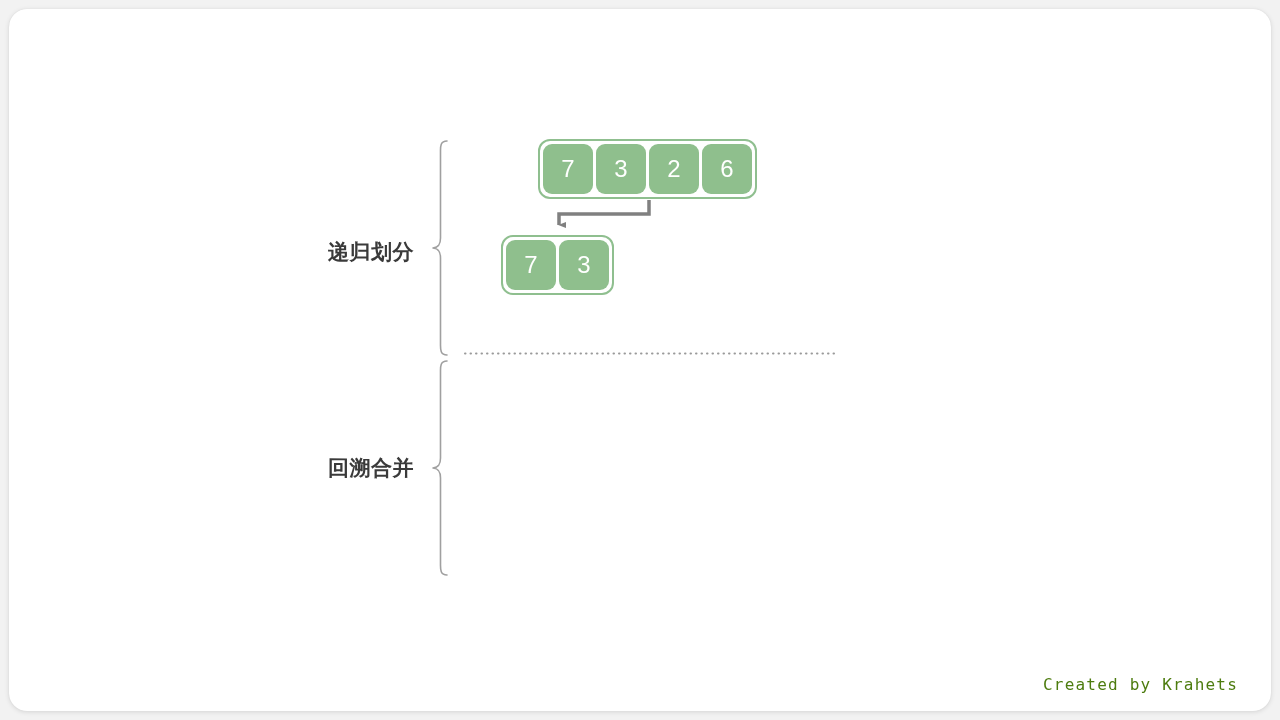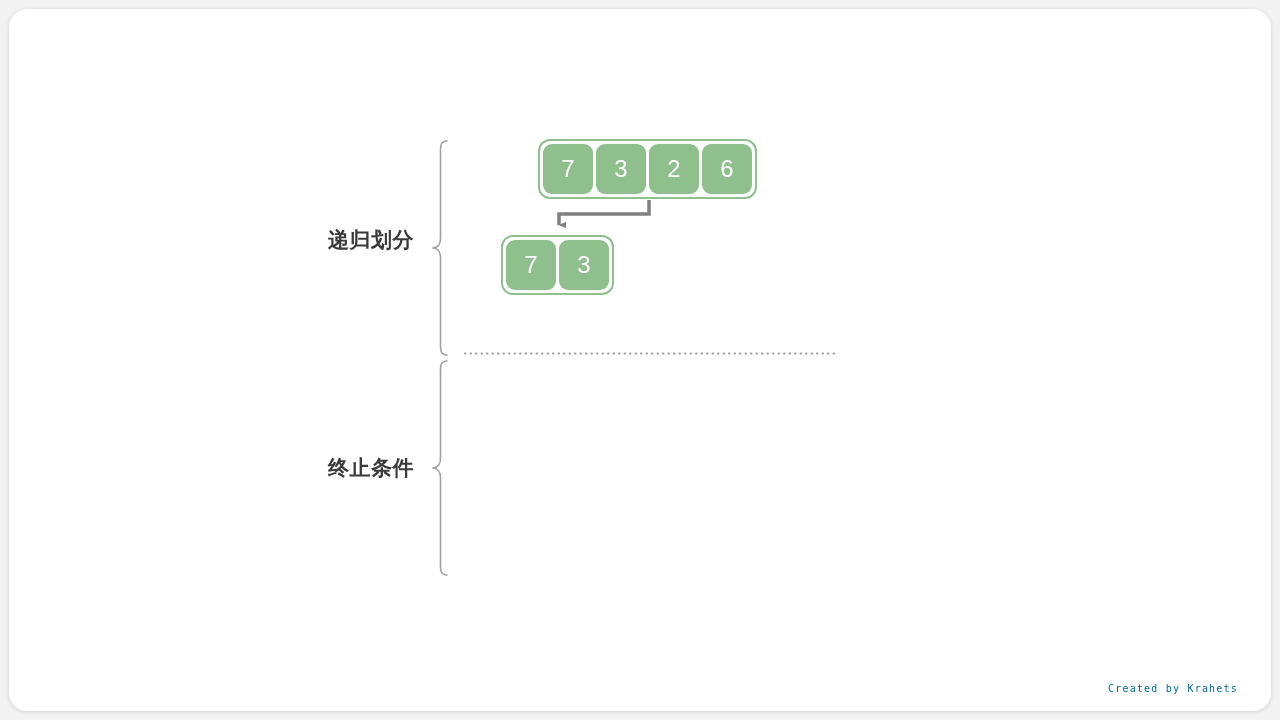--- a/index.html
+++ b/index.html
@@ -38,21 +38,21 @@
   .group-label {
     position: absolute;
     font-size: 21px;
     font-weight: bold;
     color: #3a3a3a;
     letter-spacing: 0.5px;
     white-space: nowrap;
     text-align: right;
     transform: translateY(-50%);
   }
-  #label-divide { right: 866px; top: 240px; }
+  #label-divide { right: 866px; top: 252px; }
   #label-merge  { right: 866px; top: 468px; }
 
   
   .note {
     position: absolute;
     left: 843px;
     top: 330px;
     font-size: 20px;
     font-weight: bold;
     color: #3a3a3a;
@@ -87,22 +87,22 @@
   }
   #array-root { left: 538px; top: 139px; }
   #array-left { left: 501px; top: 235px; }
 
   
   .watermark {
     position: absolute;
     right: 42px;
     bottom: 26px;
     font-family: "DejaVu Sans Mono", "Liberation Mono", monospace;
-    font-size: 10px;
-    color: #0369a1;
+    font-size: 16px;
+    color: #4d7c0f;
     letter-spacing: 1.2px;
     white-space: nowrap;
   }
 </style>
 </head>
 <body>
 
 <div id="canvas">
 
   <div class="card"></div>
@@ -134,21 +134,21 @@
                C440.5,569 440,575 447,575" fill="none" stroke="#a0a0a0" stroke-width="1.6" stroke-linecap="round" stroke-linejoin="round"></path>
     </g>
 
     <line x1="465" y1="353.5" x2="835" y2="353.5" stroke="#9a9a9a" stroke-width="2" stroke-linecap="round" stroke-dasharray="0.5 5"></line>
 
     <path d="M649,200 L649,214 L559,214 L559,225" fill="none" stroke="#808080" stroke-width="3.5" stroke-linejoin="miter" marker-end="url(#arrowDown)"></path>
   </svg>
 
   <div class="group-label" id="label-divide">递归划分</div>
 
-  <div class="group-label" id="label-merge">终止条件</div>
+  <div class="group-label" id="label-merge">回溯合并</div>
 
 
   <div class="array" id="array-root">
     <div class="cell">7</div>
     <div class="cell">3</div>
     <div class="cell">2</div>
     <div class="cell">6</div>
   </div>
 
   <div class="array" id="array-left">

